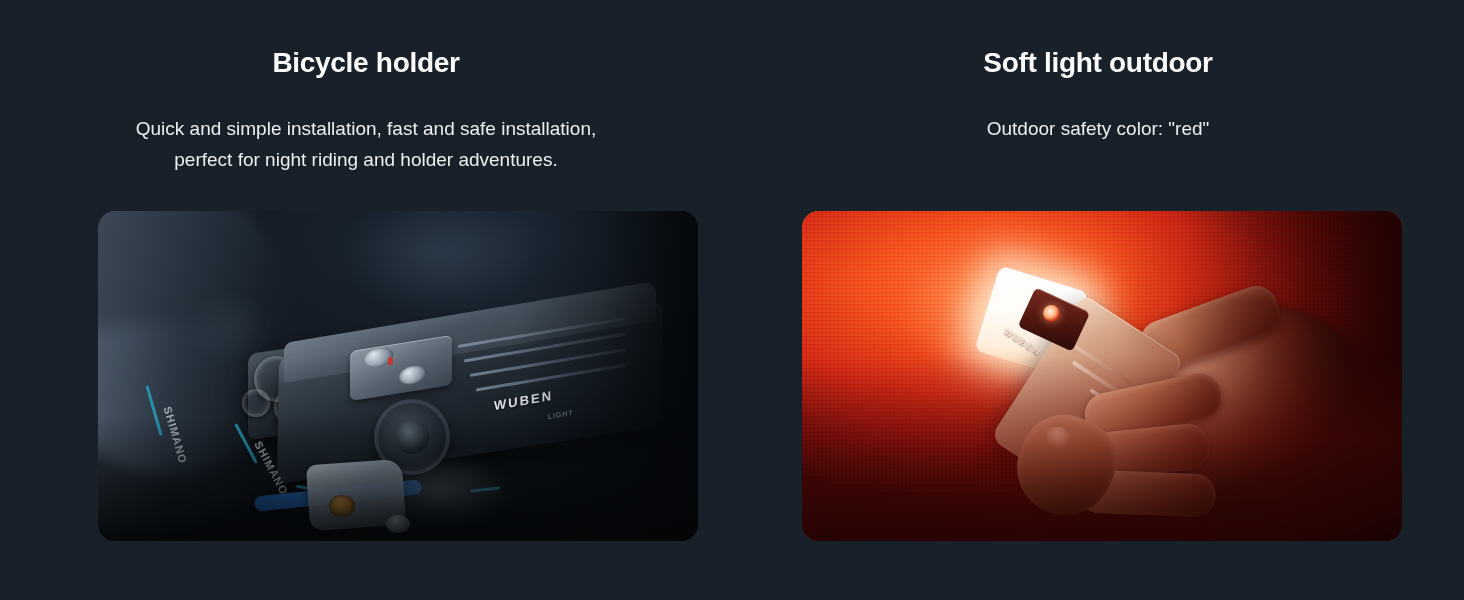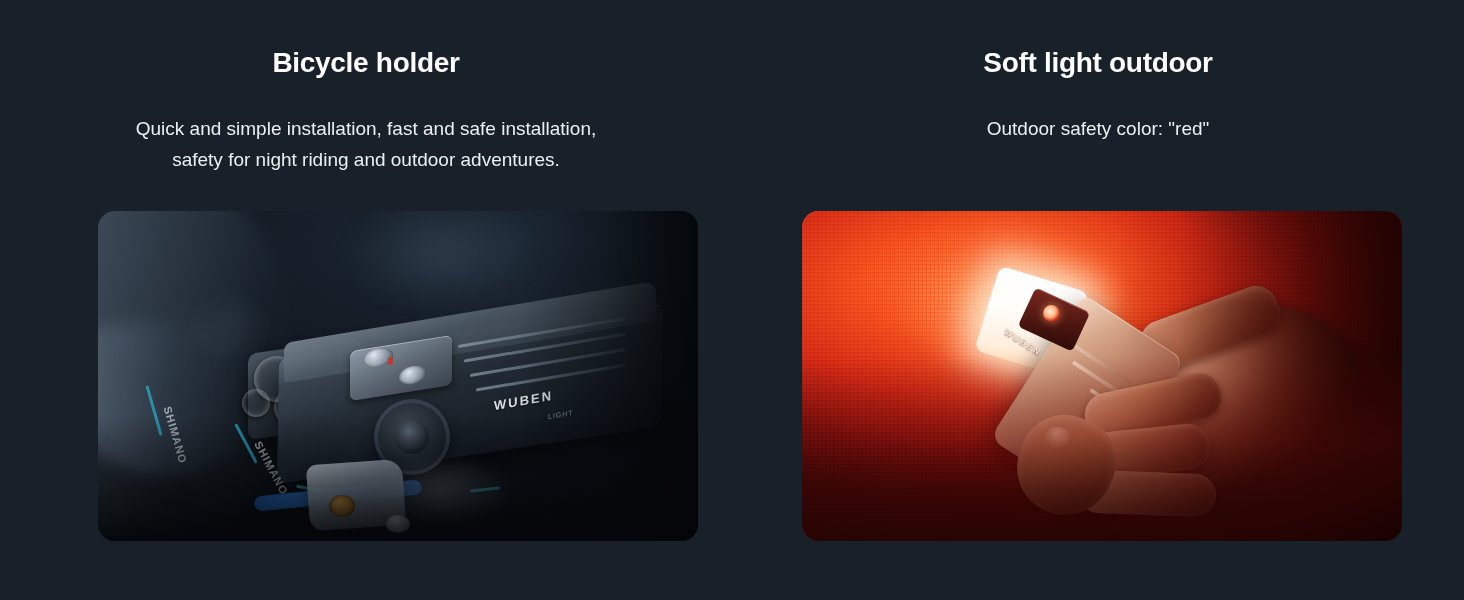--- a/index.html
+++ b/index.html
@@ -389,21 +389,21 @@
 </head>
 <body>
 
 <div class="page">
 
   <section class="panel left">
 
     <h2 class="panel-title">Bicycle holder</h2>
 
     <p class="panel-desc">Quick and simple installation, fast and safe installation,
-safety for night riding and outdoor adventures.</p>
+perfect for night riding and holder adventures.</p>
 
     <figure class="media">
       <div class="bikephoto">
         <div class="bp-sky"></div>
         <div class="bp-glowtop"></div>
         <div class="bp-bokeh b2"></div>
         <div class="bp-bar"></div>
         <div class="bp-bar2"></div>
         <div class="bp-bokeh"></div>
 

